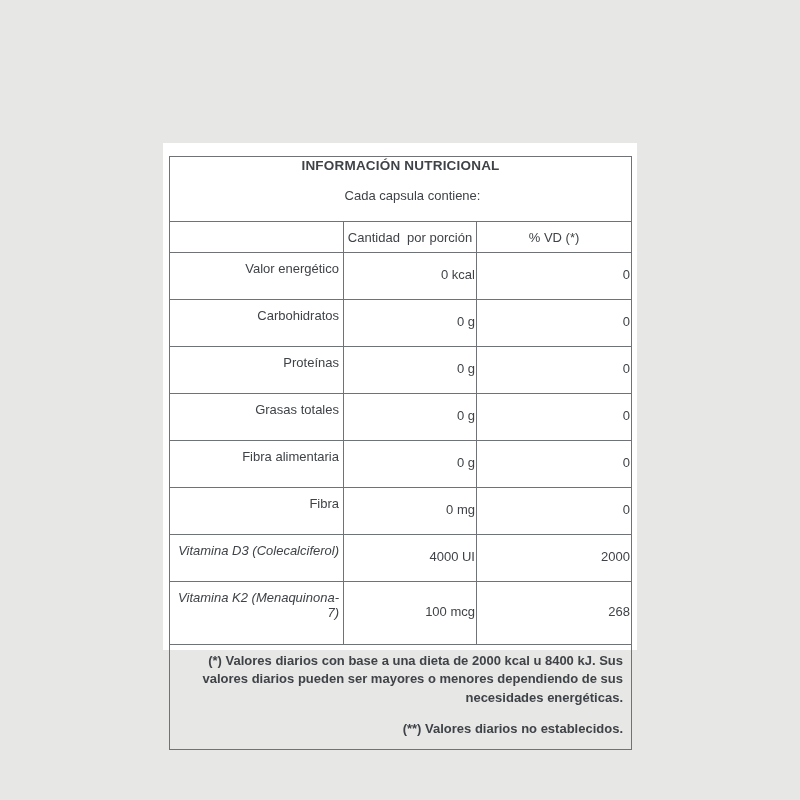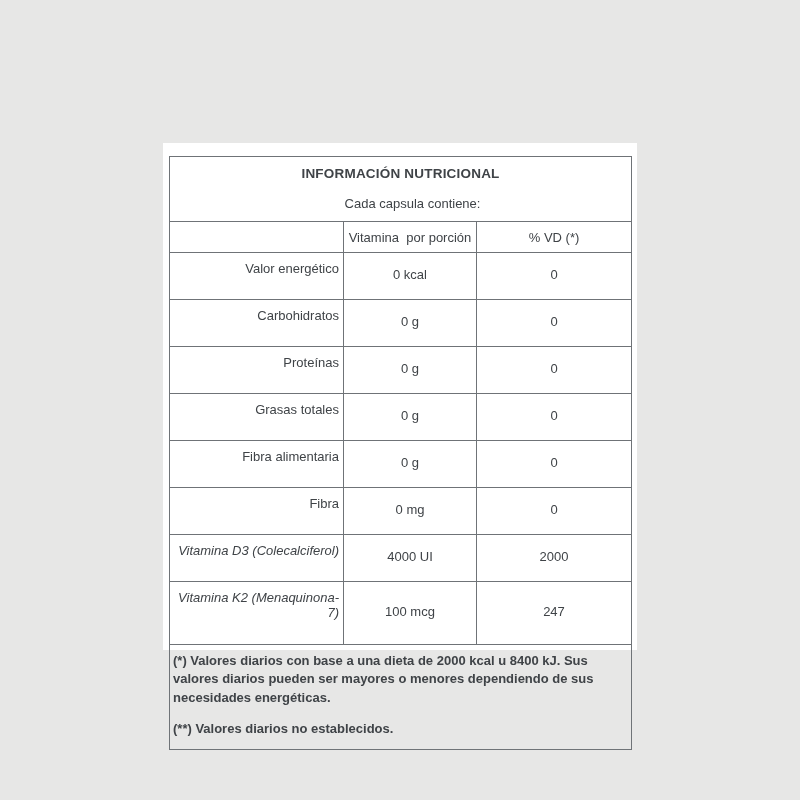--- a/index.html
+++ b/index.html
@@ -36,21 +36,20 @@
   }
   .head-cell {
     height: 62px;
     text-align: center;
     vertical-align: top;
   }
   .title {
     font-weight: bold;
     font-size: 13.5px;
     letter-spacing: 0.2px;
-    padding-top: 8px;
   }
   .subtitle {
     font-size: 13px;
     padding-top: 15px;
     padding-left: 24px;
   }
   .colhead-cell {
     height: 28px;
     text-align: center;
     vertical-align: middle;
@@ -67,27 +66,27 @@
   .label-cell {
     text-align: right;
     vertical-align: top;
     padding: 8px 4px 4px 3px;
   }
   .italic {
     font-style: italic;
     margin-left: 12px;
   }
   .value-cell {
-    text-align: center;
+    text-align: right;
     vertical-align: middle;
     padding-bottom: 4px;
   }
   .foot-cell {
     vertical-align: top;
-    text-align: left;
+    text-align: right;
     padding: 7px 8px 10px 3px;
     font-weight: bold;
     line-height: 1.42;
     height: 96px;
     box-sizing: border-box;
   }
   .foot-cell p {
     margin: 0;
     font-size: 13px;
   }
@@ -107,21 +106,21 @@
     </colgroup>
     <tbody>
       <tr>
         <td class="head-cell" colspan="3">
           <div class="title">INFORMACIÓN NUTRICIONAL</div>
           <div class="subtitle">Cada capsula contiene:</div>
         </td>
       </tr>
       <tr>
         <td class="colhead-cell"></td>
-        <td class="colhead-cell pre">Vitamina  por porción</td>
+        <td class="colhead-cell pre">Cantidad  por porción</td>
         <td class="colhead-cell">% VD (*)</td>
       </tr>
 
       <tr class="data-row">
         <td class="label-cell">Valor energético</td>
         <td class="value-cell">0 kcal</td>
         <td class="value-cell">0</td>
       </tr>
       <tr class="data-row">
         <td class="label-cell">Carbohidratos</td>
@@ -149,21 +148,21 @@
         <td class="value-cell">0</td>
       </tr>
       <tr class="data-row">
         <td class="label-cell italic">Vitamina D3 (Colecalciferol)</td>
         <td class="value-cell">4000 UI</td>
         <td class="value-cell">2000</td>
       </tr>
       <tr class="data-row tall">
         <td class="label-cell italic">Vitamina K2 (Menaquinona-7)</td>
         <td class="value-cell">100 mcg</td>
-        <td class="value-cell">247</td>
+        <td class="value-cell">268</td>
       </tr>
 
       <tr>
         <td class="foot-cell" colspan="3">
           <p>(*) Valores diarios con base a una dieta de 2000 kcal u 8400 kJ. Sus valores diarios pueden ser mayores o menores dependiendo de sus necesidades energéticas.</p>
           <p>(**) Valores diarios no establecidos.</p>
         </td>
       </tr>
     </tbody>
   </table>

